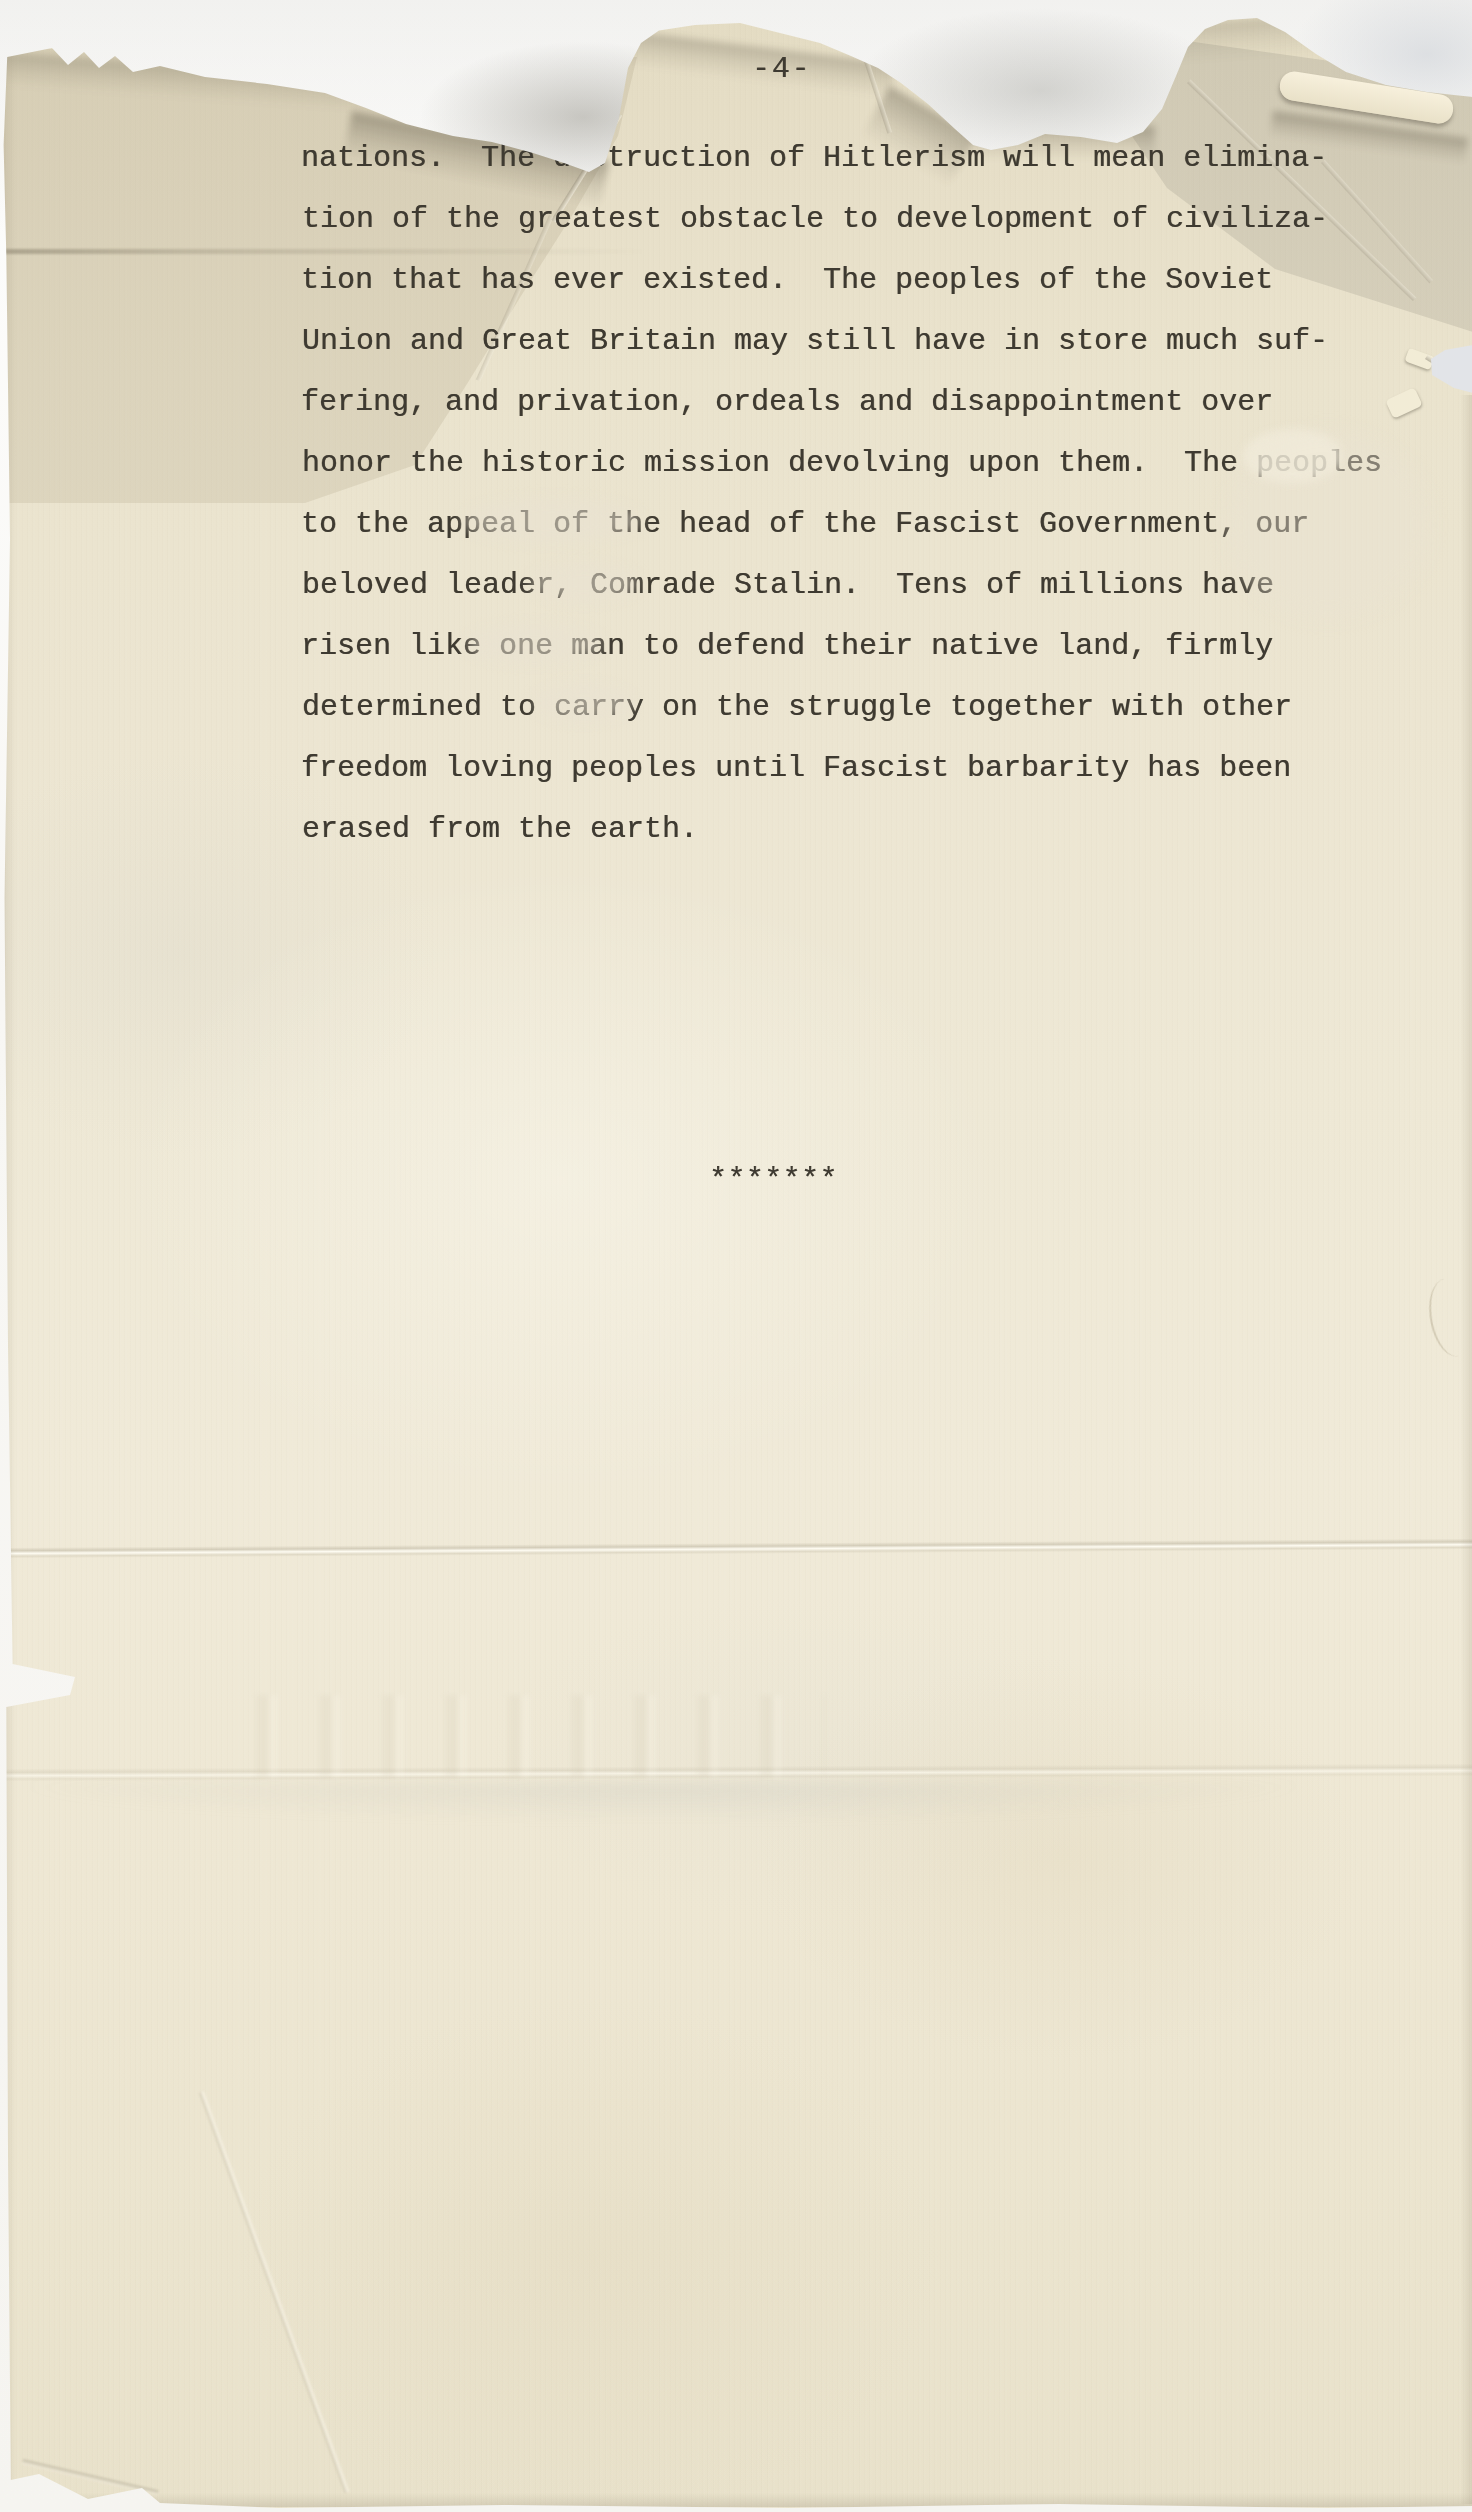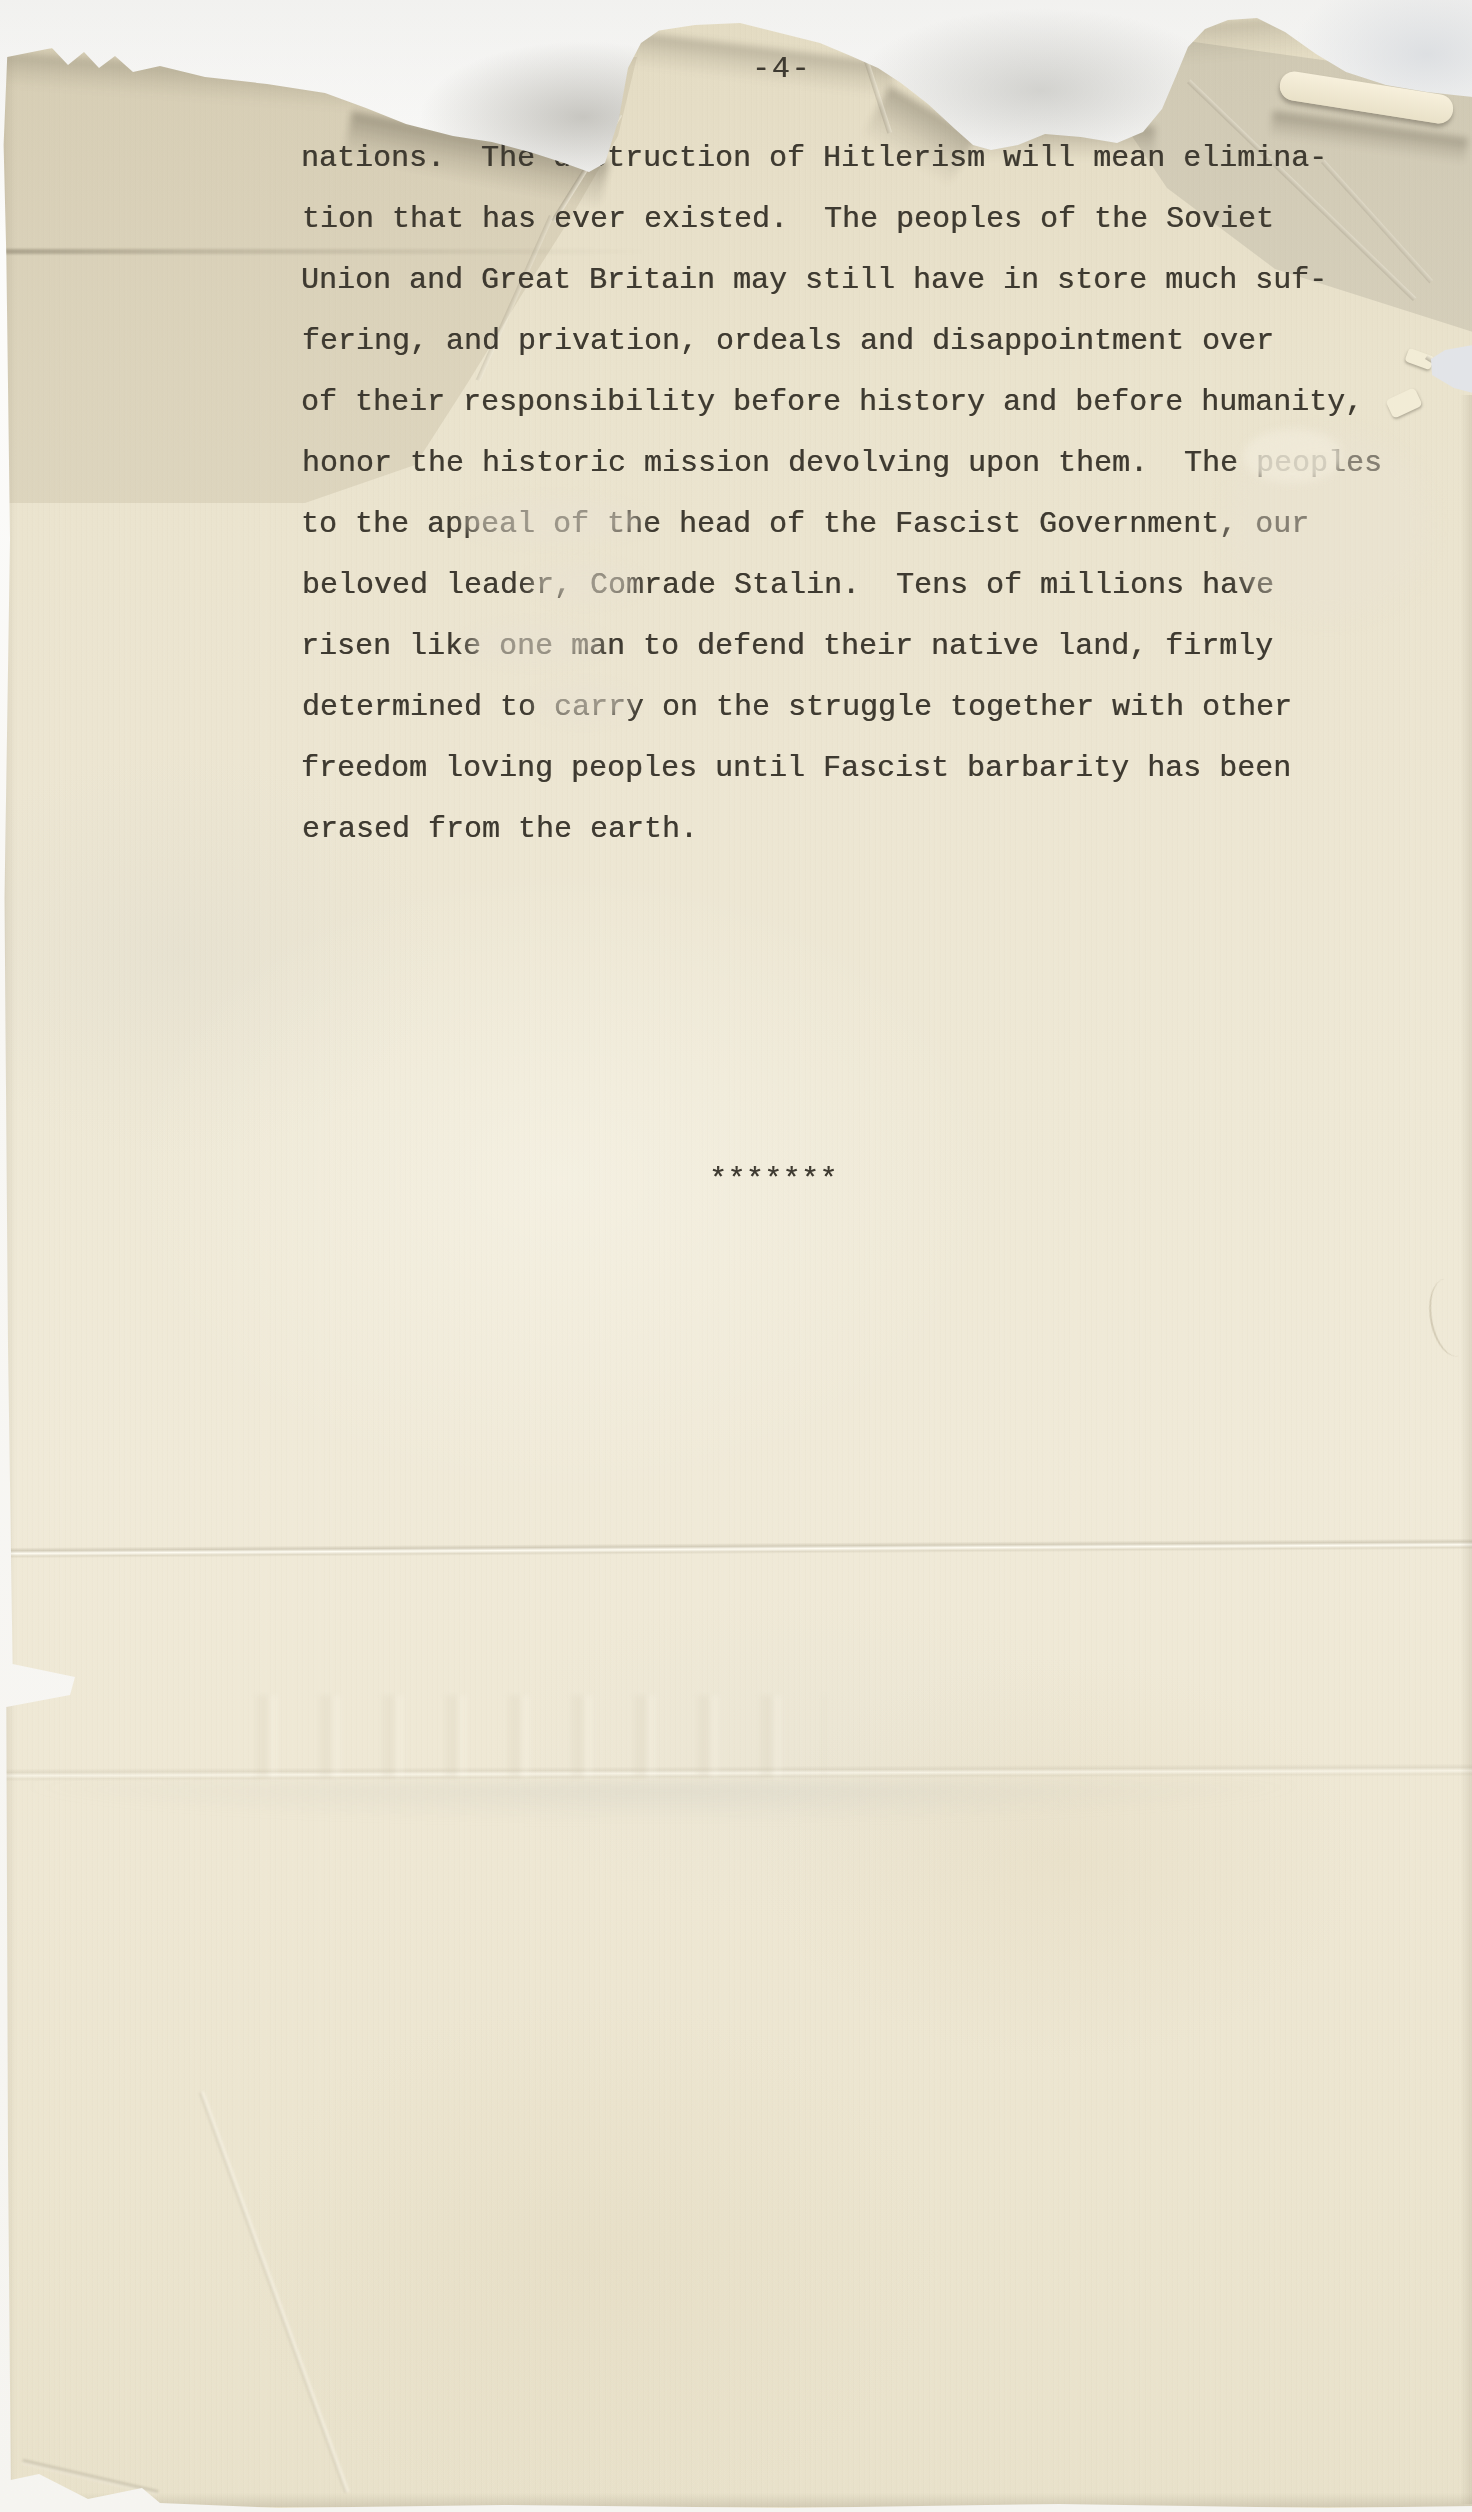--- a/index.html
+++ b/index.html
@@ -177,24 +177,24 @@
     <div class="hook"></div>
 
     <div class="edge-l"></div>
     <div class="edge-r"></div>
     <div class="edge-b"></div>
 
     <div class="pagenum">-4-</div>
 
     <div class="textblock">
       <div class="tline">nations.  The destruction of Hitlerism will mean elimina-</div>
+      <div class="tline">tion of the greatest obstacle to development of civiliza-</div>
       <div class="tline">tion that has ever existed.  The peoples of the Soviet</div>
       <div class="tline">Union and Great Britain may still have in store much suf-</div>
       <div class="tline">fering, and privation, ordeals and disappointment over</div>
-      <div class="tline">of their responsibility before history and before humanity,</div>
       <div class="tline">honor the historic mission devolving upon them.  The peoples</div>
       <div class="tline">to the appeal of the head of the Fascist Government, our</div>
       <div class="tline">beloved leader, Comrade Stalin.  Tens of millions have</div>
       <div class="tline">risen like one man to defend their native land, firmly</div>
       <div class="tline">determined to carry on the struggle together with other</div>
       <div class="tline">freedom loving peoples until Fascist barbarity has been</div>
       <div class="tline">erased from the earth.</div>
     </div>
 
     <div class="asterisks">*******</div>

